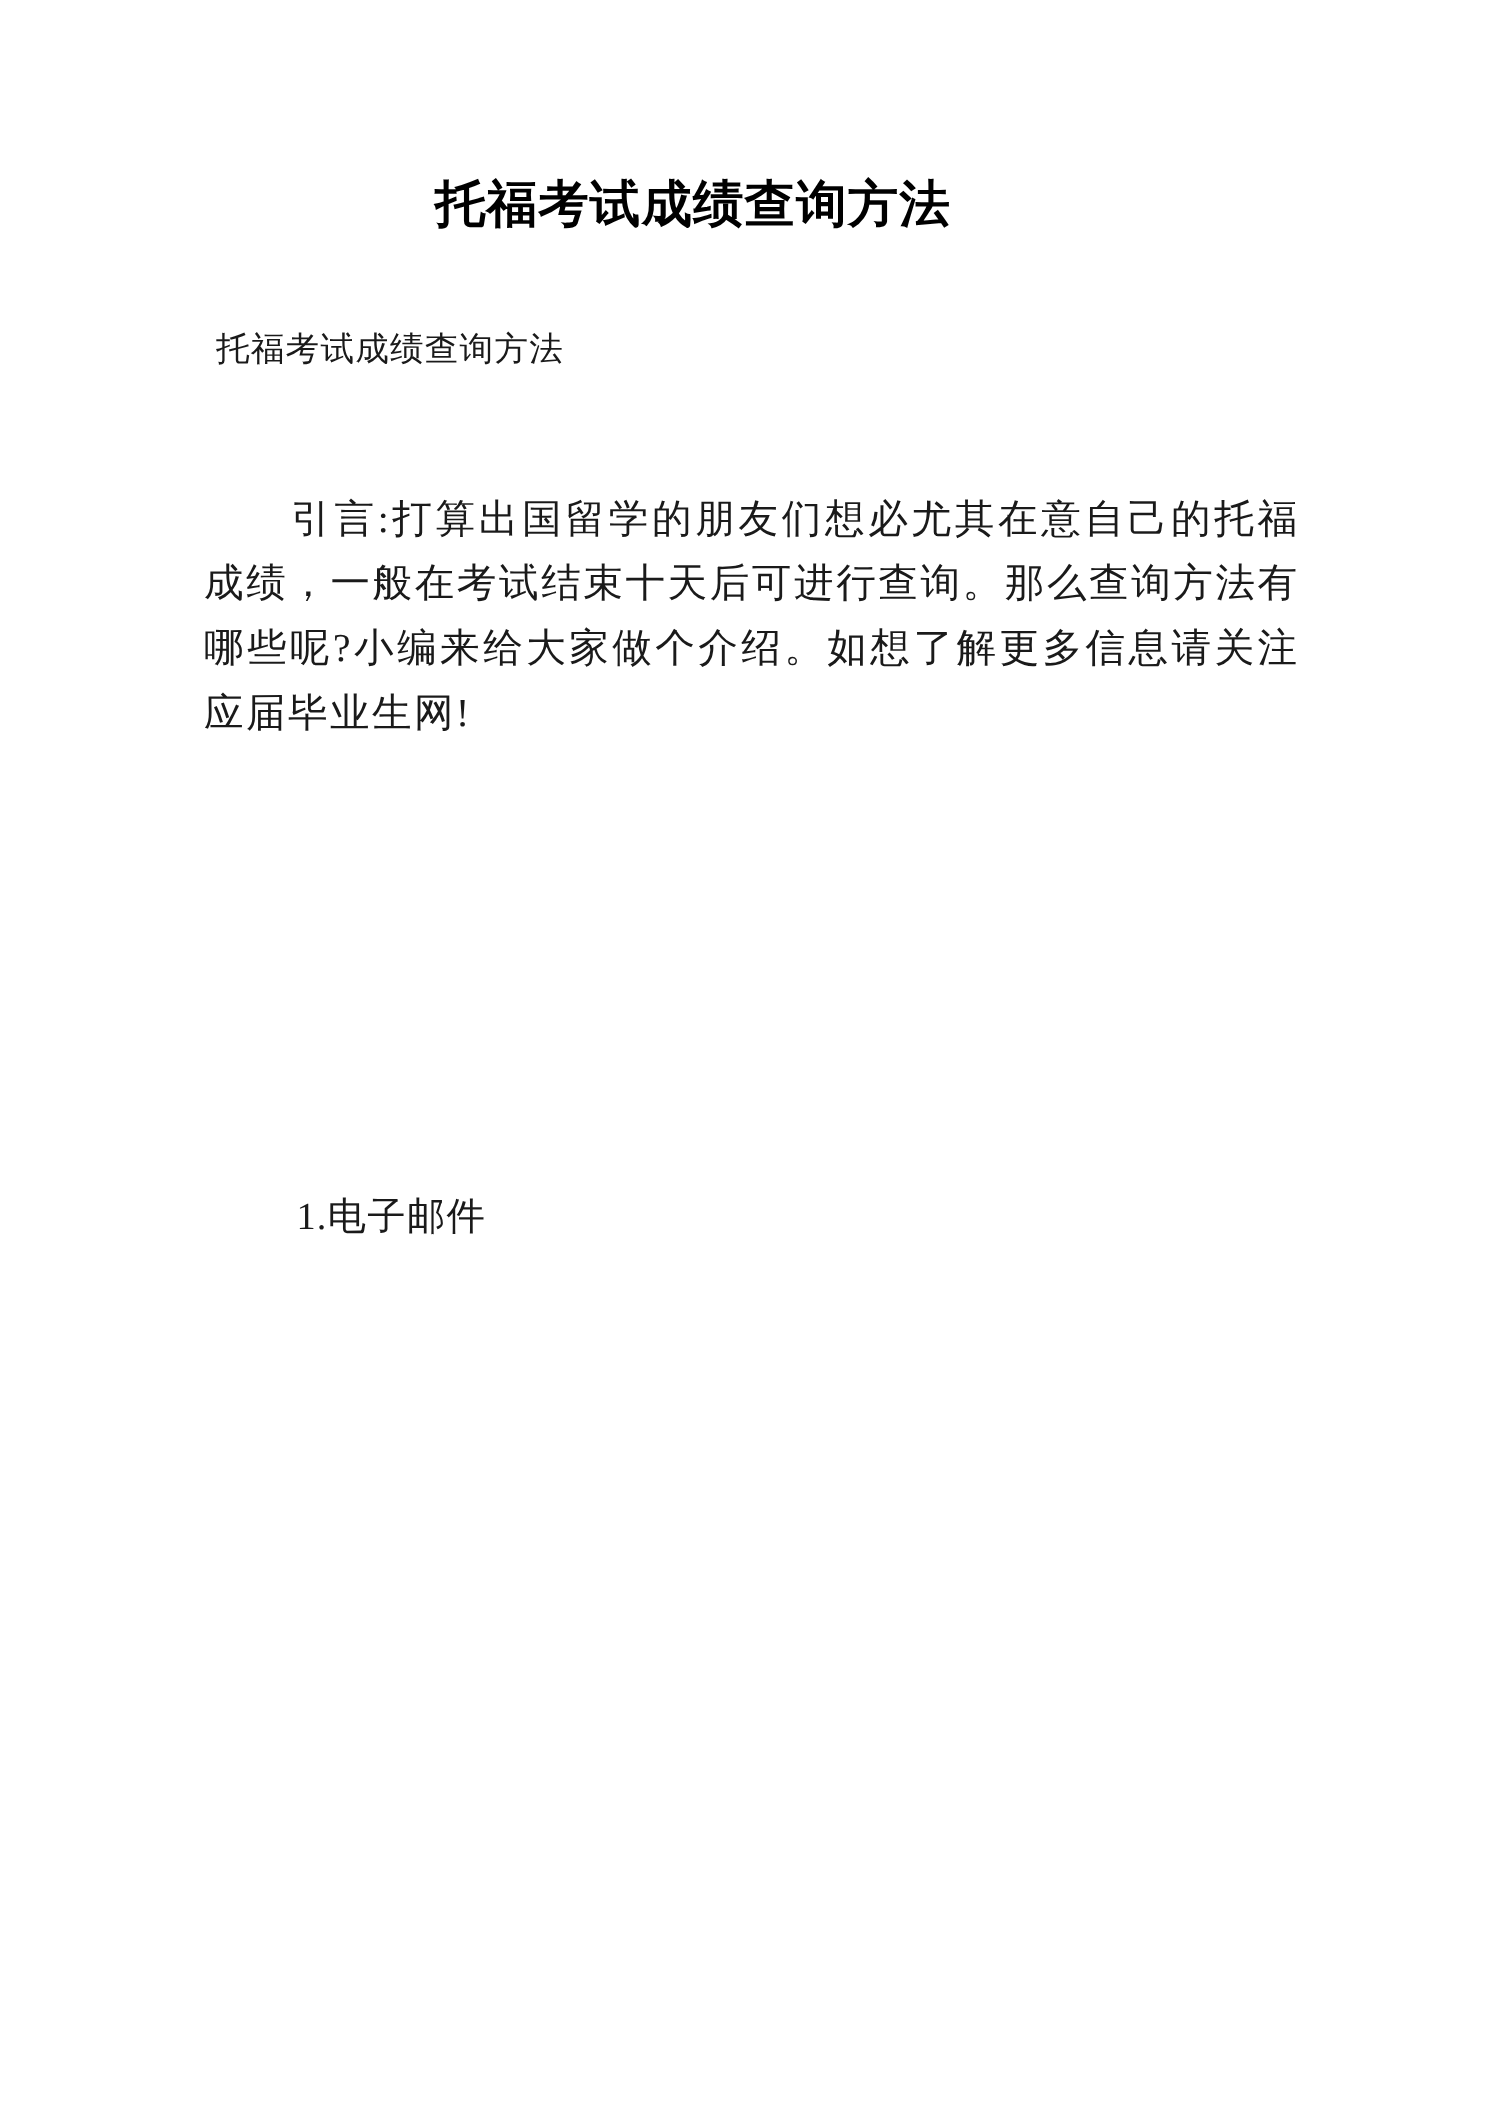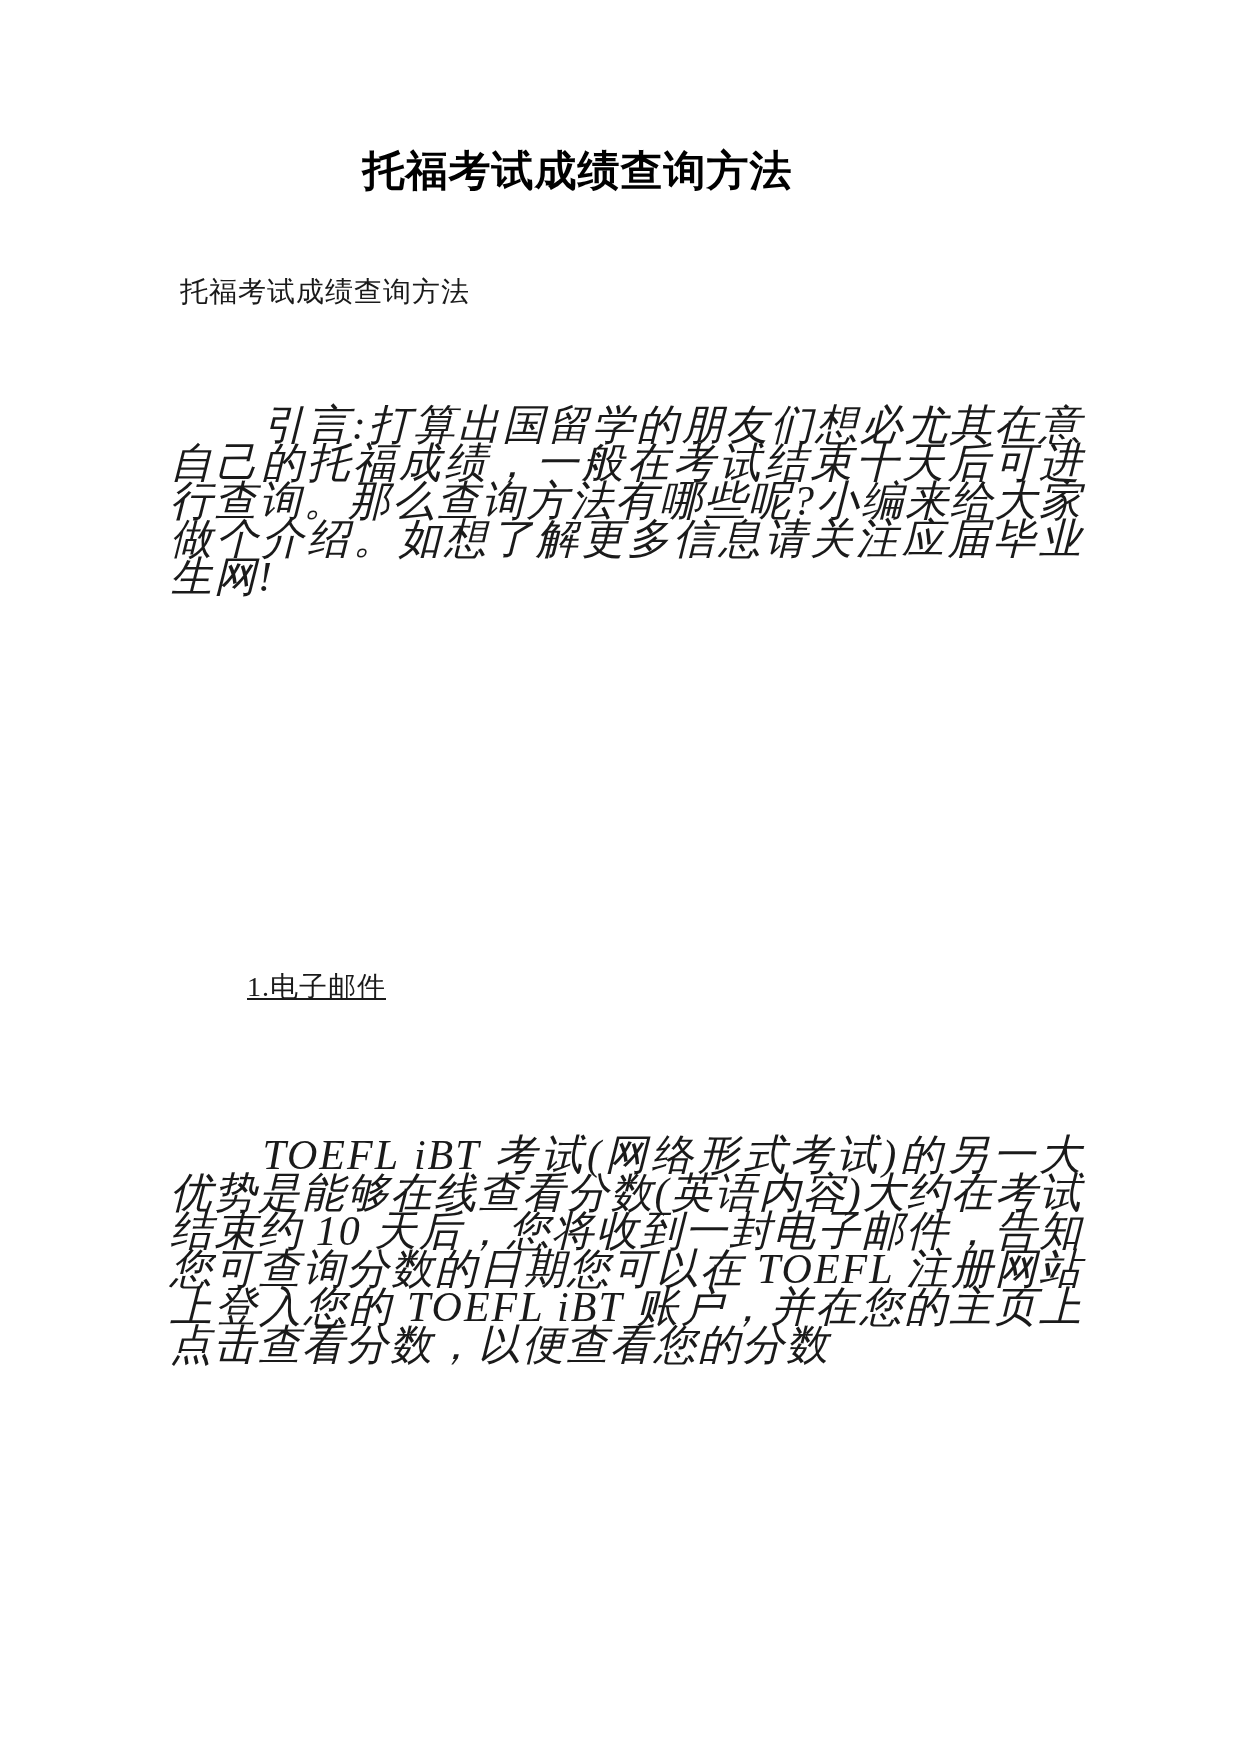--- a/index.html
+++ b/index.html
@@ -32,53 +32,50 @@
   .subtitle {
     margin: 73px 0 0 0;
     padding-left: 10px;
     font-size: 28px;
     line-height: 34px;
     font-weight: 400;
     letter-spacing: 1px;
   }
   .para {
     margin: 0;
-    font-size: 42px;
-    line-height: 38px;
+    font-size: 33px;
+    line-height: 54px;
     font-weight: 400;
     letter-spacing: 2px;
     text-align: justify;
     text-justify: inter-ideograph;
     word-break: break-all;
-    font-style: italic;
   }
   .intro {
     margin-top: 97px;
     text-indent: 2.2em;
   }
   .section-heading {
     margin: 371px 0 0 0;
     padding-left: 77px;
-    font-size: 28px;
+    font-size: 32px;
     line-height: 40px;
     font-weight: 400;
     letter-spacing: 1px;
-    text-decoration: underline;
   }
   .section-body {
     margin-top: 129px;
     text-indent: 2.2em;
   }
 </style>
 </head>
 <body>
 
 <div class="page">
   <h1 class="doc-title">托福考试成绩查询方法</h1>
 
   <p class="subtitle">托福考试成绩查询方法</p>
 
   <p class="para intro">引言:打算出国留学的朋友们想必尤其在意自己的托福成绩，一般在考试结束十天后可进行查询。那么查询方法有哪些呢?小编来给大家做个介绍。如想了解更多信息请关注应届毕业生网!</p>
 
   <p class="section-heading">1.电子邮件</p>
 
-  <p class="para section-body">TOEFL iBT 考试(网络形式考试)的另一大优势是能够在线查看分数(英语内容)大约在考试结束约 10 天后，您将收到一封电子邮件，告知您可查询分数的日期您可以在 TOEFL 注册网站上登入您的 TOEFL iBT 账户，并在您的主页上点击查看分数，以便查看您的分数</p>
 </div>
 
 </body></html>

